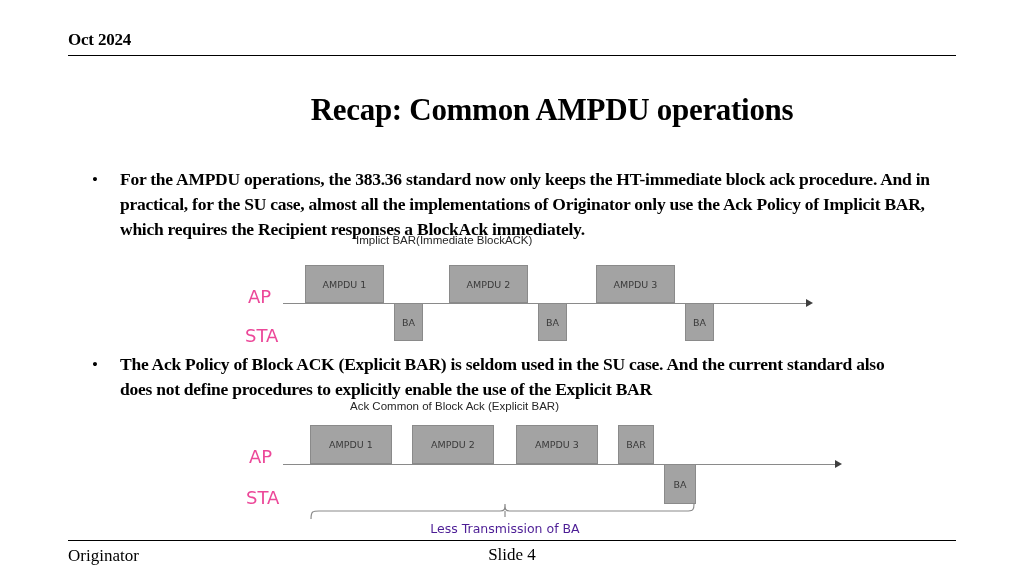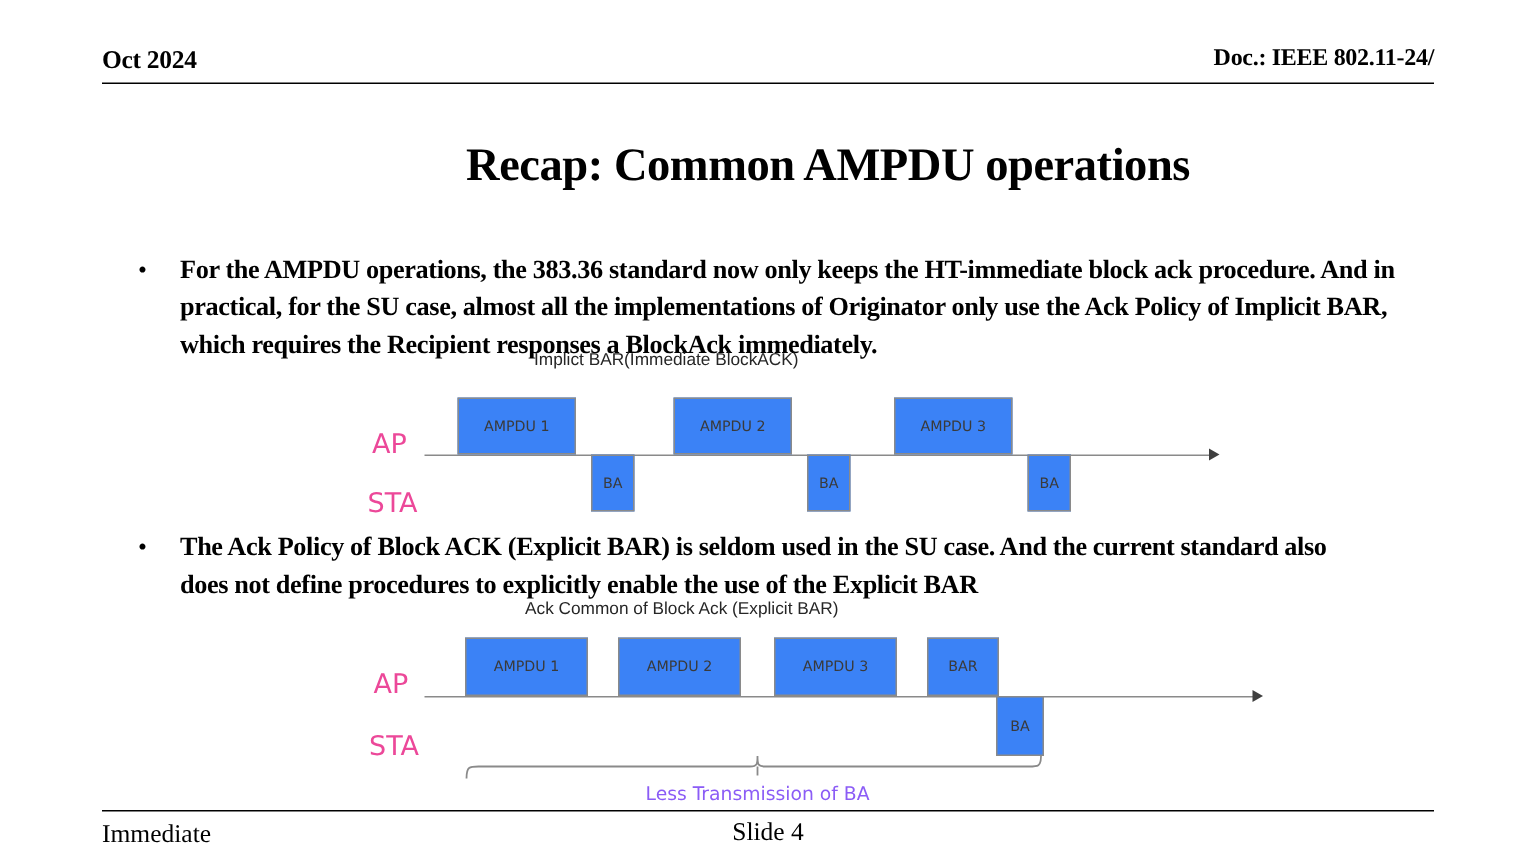--- a/index.html
+++ b/index.html
@@ -120,34 +120,34 @@
     width: 0;
     height: 0;
     border-top: 4px solid transparent;
     border-bottom: 4px solid transparent;
     border-left: 7px solid #3f3f3f;
   }
   .pkt {
     position: absolute;
     box-sizing: border-box;
     border: 1.1px solid #8a8a8a;
-    background: #3b82f6;
+    background: #a3a3a3;
     font-family: "DejaVu Sans", sans-serif;
     font-size: 9.5px;
     color: #3a3a3a;
     display: flex;
     align-items: center;
     justify-content: center;
     white-space: nowrap;
   }
   .brace-label {
     position: absolute;
     font-family: "DejaVu Sans", sans-serif;
     font-size: 12.5px;
-    color: #8b5cf6;
+    color: #4c1d95;
     white-space: nowrap;
     text-align: center;
   }
   .brace-svg { position: absolute; }
 
   
   .footer-rule {
     position: absolute;
     left: 68px;
     top: 540px;
@@ -168,21 +168,20 @@
     width: 1024px;
     text-align: center;
     font-size: 17px;
   }
 </style>
 </head>
 <body>
 
 <div class="header">
   <div class="header-date">Oct 2024</div>
-  <div class="header-doc">Doc.: IEEE 802.11-24/</div>
 </div>
 <div class="header-rule"></div>
 
 <div class="slide-title">Recap: Common AMPDU operations</div>
 
 <div class="bullet" id="bullet-1">
   <span class="bullet-mark">•</span>
   <span class="bullet-text">For the AMPDU operations, the 383.36 standard now only keeps the HT-immediate block ack procedure. And in practical, for the SU case, almost all the implementations of Originator only use the Ack Policy of Implicit BAR, which requires the Recipient responses a BlockAck immediately.</span>
 </div>
 
@@ -216,27 +215,27 @@
 
   <div class="row-label" style="left:249px; top:446px;">AP</div>
   <div class="row-label" style="left:246px; top:487px;">STA</div>
 
   <div class="timeline" style="left:283px; top:464px; width:554px;"></div>
   <div class="timeline-arrow" style="left:835px; top:460px;"></div>
 
   <div class="pkt" style="left:310px; top:425px; width:82px; height:39px;">AMPDU 1</div>
   <div class="pkt" style="left:412px; top:425px; width:82px; height:39px;">AMPDU 2</div>
   <div class="pkt" style="left:516px; top:425px; width:82px; height:39px;">AMPDU 3</div>
-  <div class="pkt" style="left:618px; top:425px; width:48px; height:39px;">BAR</div>
+  <div class="pkt" style="left:618px; top:425px; width:36px; height:39px;">BAR</div>
 
   <div class="pkt" style="left:664px; top:464px; width:32px; height:40px;">BA</div>
 
   <svg class="brace-svg" style="left:305px; top:500px;" width="395" height="22" viewBox="0 0 395 22">
     <path d="M6,19 C6,11 8,11 14,11 L195,11 C200,11 200,9 200,4 C200,9 200,11 205,11 L381,11 C387,11 389,11 389,4" fill="none" stroke="#8a8a8a" stroke-width="1.2"></path>
     <path d="M200,11 L200,17" fill="none" stroke="#8a8a8a" stroke-width="1.2"></path>
   </svg>
 
   <div class="brace-label" style="left:355px; top:521px; width:300px;">Less Transmission of BA</div>
 </div>
 
 <div class="footer-rule"></div>
-<div class="footer-left">Immediate</div>
+<div class="footer-left">Originator</div>
 <div class="footer-center">Slide 4</div>
 
 </body></html>

